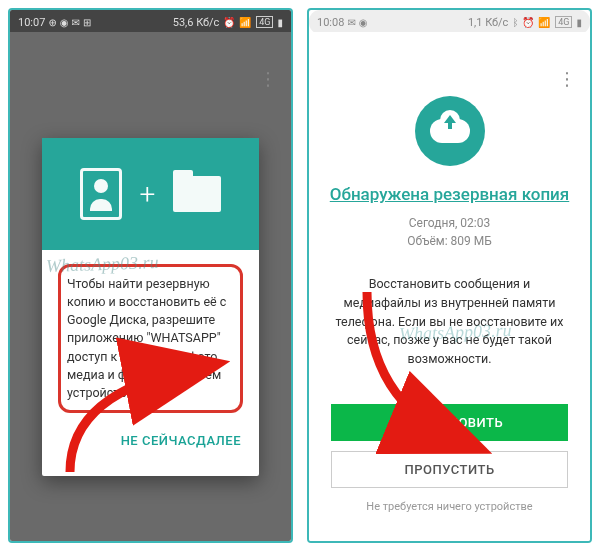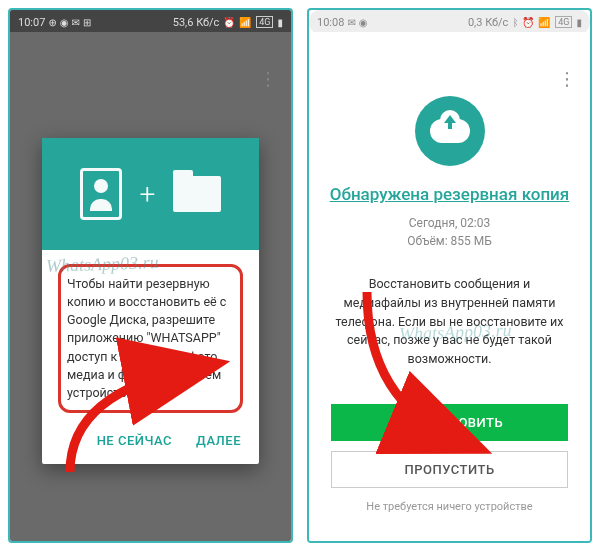--- a/index.html
+++ b/index.html
@@ -20,21 +20,21 @@
     .hdr-icon { color: #fff; opacity: 0.95; }
     .contact-icon { width: 42px; height: 52px; border: 3px solid #fff; border-radius: 4px; position: relative; }
     .contact-icon::before { content: ""; position: absolute; top: 8px; left: 50%; transform: translateX(-50%); width: 14px; height: 14px; background: #fff; border-radius: 50%; }
     .contact-icon::after { content: ""; position: absolute; bottom: 6px; left: 50%; transform: translateX(-50%); width: 22px; height: 12px; background: #fff; border-radius: 10px 10px 0 0; }
     .plus-icon { font-size: 28px; color: #fff; font-weight: 300; }
     .folder-icon { width: 48px; height: 36px; background: #fff; border-radius: 2px; position: relative; }
     .folder-icon::before { content: ""; position: absolute; top: -6px; left: 0; width: 20px; height: 8px; background: #fff; border-radius: 2px 2px 0 0; }
     .dlg-body { padding: 14px 16px 8px; }
     .highlight-box { border: 3px solid #d9352c; border-radius: 12px; padding: 8px 6px; }
     .dlg-text { font-size: 12.5px; line-height: 1.45; color: #333; }
-    .dlg-actions { display: flex; justify-content: flex-end; gap: 24px; padding: 12px 18px 16px; }
+    .dlg-actions { display: flex; justify-content: flex-end; padding: 12px 18px 28px; }
     .flat-btn { color: #1aa396; font-size: 13px; font-weight: 500; letter-spacing: 0.5px; cursor: pointer; }
     .watermark1 { position: absolute; top: 222px; left: 36px; color: rgba(80,140,140,0.45); font-style: italic; font-size: 18px; transform: rotate(-2deg); font-family: Georgia, serif; pointer-events: none; z-index: 5; }
 
     
     .p2-body { position: absolute; top: 22px; left: 0; right: 0; bottom: 0; background: #fff; }
     .p2-content { text-align: center; padding: 64px 20px 0; }
     .cloud-wrap { width: 70px; height: 70px; margin: 0 auto 18px; border-radius: 50%; background: #26a69a; display: flex; align-items: center; justify-content: center; }
     .cloud-icon { width: 40px; height: 24px; background: #fff; border-radius: 14px; position: relative; }
     .cloud-icon::before { content: ""; position: absolute; top: -9px; left: 10px; width: 20px; height: 20px; background: #fff; border-radius: 50%; }
     .cloud-arrow { position: absolute; top: -4px; left: 50%; transform: translateX(-50%); width: 0; height: 0; border-left: 6px solid transparent; border-right: 6px solid transparent; border-bottom: 8px solid #26a69a; z-index: 2; }
@@ -106,40 +106,40 @@
 </div>
 
 <div class="phone">
   <div class="status-bar sb-light">
     <div class="status-left">
       <span>10:08</span>
       <span class="sb-icon">✉</span>
       <span class="sb-icon">◉</span>
     </div>
     <div class="status-right">
-      <span>0,3 Кб/с</span>
+      <span>1,1 Кб/с</span>
       <span class="sb-icon">ᛒ</span>
       <span class="sb-icon">⏰</span>
       <span class="sb-icon">📶</span>
       <span style="border:1px solid #aaa;padding:0 2px;font-size:9px">4G</span>
       <span class="sb-icon">▮</span>
     </div>
   </div>
   <div class="p2-body">
     <div class="menu-dots">⋮</div>
     <div class="p2-content">
       <div class="cloud-wrap">
         <div class="cloud-icon">
             <div class="cloud-arrow"></div>
           </div>
       </div>
       <div class="p2-title">Обнаружена резервная копия</div>
       <div class="p2-meta">
         <div>Сегодня, 02:03</div>
-        <div>Объём: 855 МБ</div>
+        <div>Объём: 809 МБ</div>
       </div>
       <div class="p2-desc">Восстановить сообщения и медиафайлы из внутренней памяти телефона. Если вы не восстановите их сейчас, позже у вас не будет такой возможности.</div>
     </div>
     <div class="watermark2">WhatsApp03.ru</div>
     <div class="p2-buttons">
       <div class="btn-primary">ВОССТАНОВИТЬ</div>
       <div class="btn-secondary">ПРОПУСТИТЬ</div>
       <div class="p2-footnote">Не требуется ничего устройстве</div>
     </div>
 

